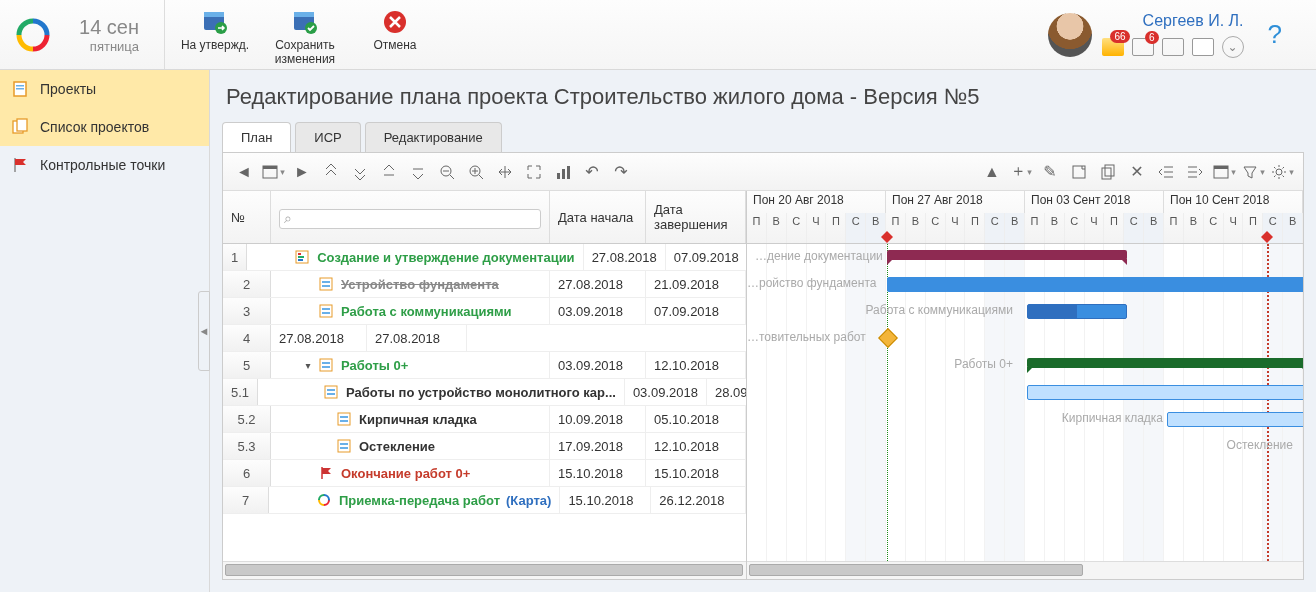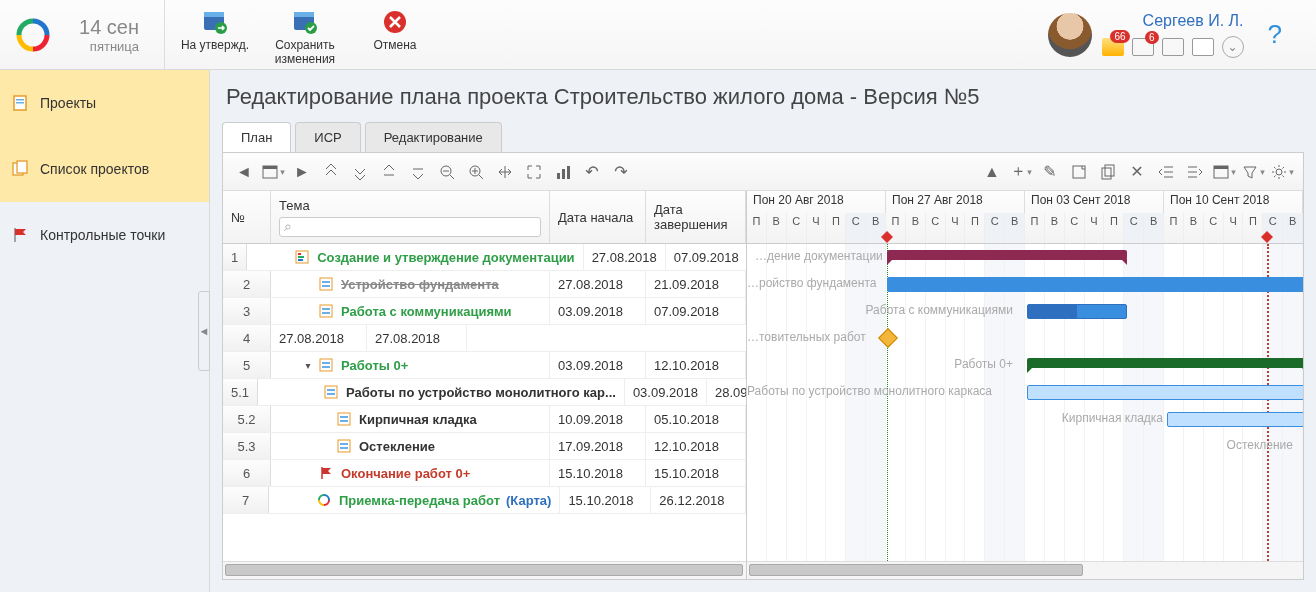--- a/index.html
+++ b/index.html
@@ -28,21 +28,21 @@
 .badge.mail { background:linear-gradient(#ffe082,#ffb300); border-radius:2px; }
 .badge.sq1 { border:1px solid #999; border-radius:2px; }
 .badge.sq2 { border:1px solid #999; border-radius:2px; }
 .badge.cal { background:#fff; border:1px solid #999; border-radius:2px; }
 .chev-circle { width:22px; height:22px; border:1px solid #aaa; border-radius:50%; display:flex; align-items:center; justify-content:center; color:#888; font-size:12px; }
 .help { color:#2f8fd8; font-size:26px; padding:0 14px; cursor:pointer; }
 
 
 .body { flex:1; display:flex; min-height:0; }
 .sidebar { width:210px; background:#eef2f7; border-right:1px solid #d9d9d9; position:relative; }
-.side-item { display:flex; align-items:center; gap:10px; padding:24px 12px; font-size:14px; color:#333; cursor:pointer; }
+.side-item { display:flex; align-items:center; gap:10px; padding:10px 12px; font-size:14px; color:#333; cursor:pointer; }
 .side-item.active { background:#ffe9a8; }
 .side-item .sicon { width:18px; height:18px; display:inline-block; }
 .collapser { position:absolute; right:-1px; top:50%; width:12px; height:80px; background:#eef2f7; border:1px solid #ccc; border-radius:3px 0 0 3px; display:flex; align-items:center; justify-content:center; color:#888; cursor:pointer; font-size:11px; transform:translateY(-50%); }
 
 
 .main { flex:1; display:flex; flex-direction:column; min-width:0; background:#eef2f7; }
 .page-title { font-size:22px; font-weight:300; color:#444; padding:14px 16px 12px; }
 .tabs { display:flex; gap:0; padding:0 12px; }
 .tab { padding:7px 18px; font-size:13px; background:#e8e8e8; border:1px solid #ccc; border-bottom:none; border-radius:4px 4px 0 0; margin-right:4px; cursor:pointer; }
 .tab.active { background:#fff; font-weight:normal; position:relative; z-index:2; }
@@ -337,21 +337,20 @@
               </svg>
             </div>
         </div>
 
         <div class="split">
 
           <div class="gridpane">
             <div class="ghead">
               <div class="gc n">№</div>
               <div class="gc t">
-                <span>Тема</span>
                 <div class="srch"><input placeholder="" style=""></div>
               </div>
               <div class="gc d1">Дата начала</div>
               <div class="gc d2">Дата завершения</div>
             </div>
             <div class="grows" id="grows">
                 <div class="grow">
                   <div class="gc n">1</div>
                   <div class="gc t">
                     <span class="indent i1"></span>
@@ -595,21 +594,20 @@
                   </div>
                 <div class="gantrow">
                     <span class="barlabel" style="left:0">…товительных работ</span>
                   <div class="diamond" style="left:134px"></div>
                   </div>
                 <div class="gantrow">
                     <span class="barlabel" style="right:290px;left:auto">Работы 0+</span>
                   <div class="bar summary" style="left:280px;width:280px;background:#1a6b2a;color:#1a6b2a"></div>
                   </div>
                 <div class="gantrow">
-                    <span class="barlabel" style="left:0">Работы по устройство монолитного каркаса</span>
                   <div class="bar" style="left:280px;width:280px;background:#bfe0ff;border:1px solid #3a8ee0"></div>
                   </div>
                 <div class="gantrow">
                     <span class="barlabel" style="right:140px;left:auto">Кирпичная кладка</span>
                   <div class="bar" style="left:420px;width:140px;background:#bfe0ff;border:1px solid #3a8ee0"></div>
                   </div>
                 <div class="gantrow">
                     <span class="barlabel" style="right:10px;left:auto">Остекление</span>
                   </div>
                 <div class="gantrow"></div>

